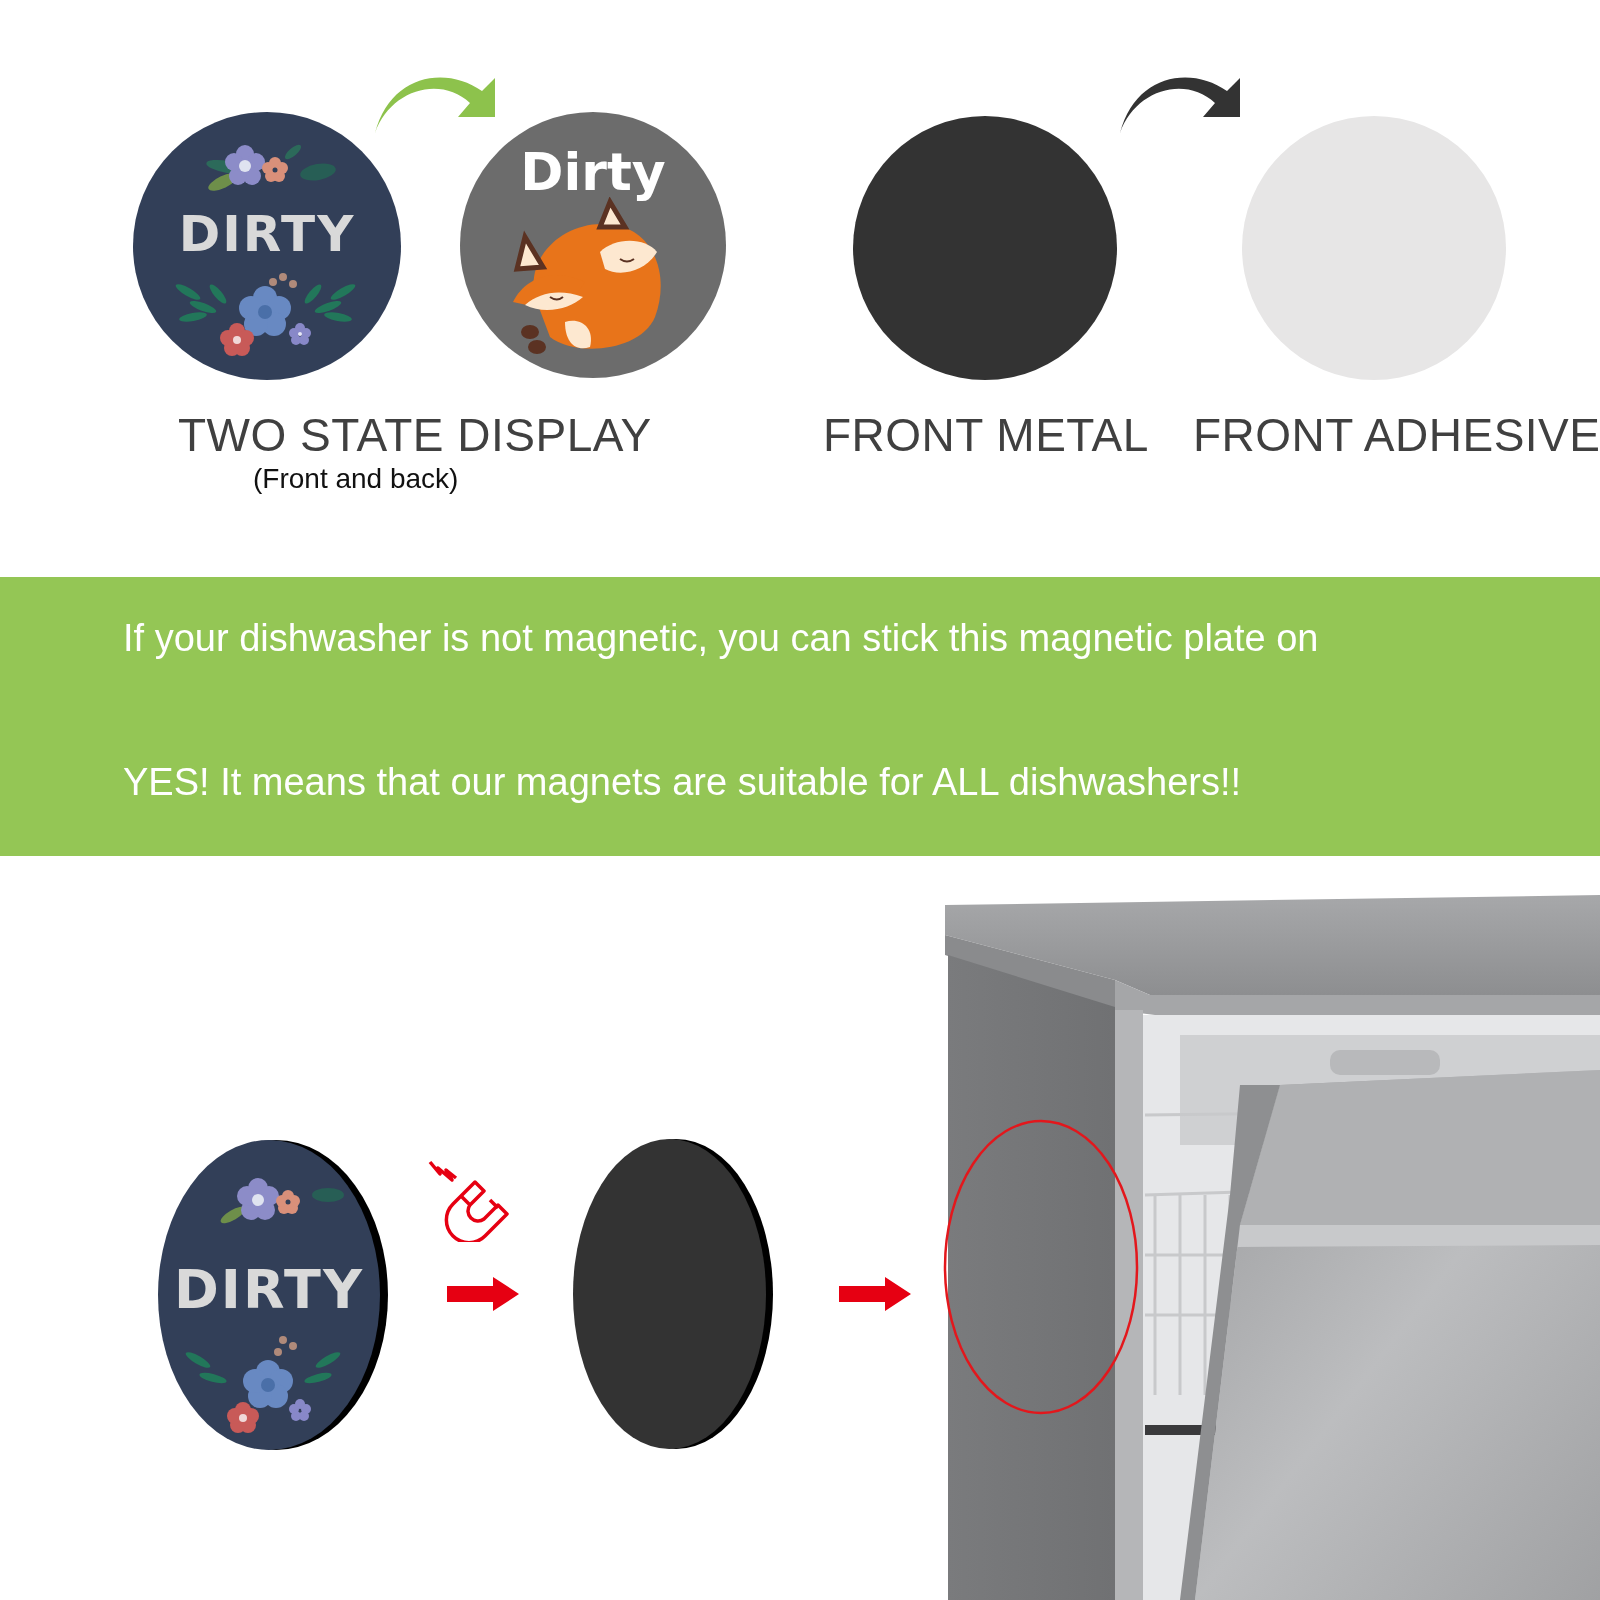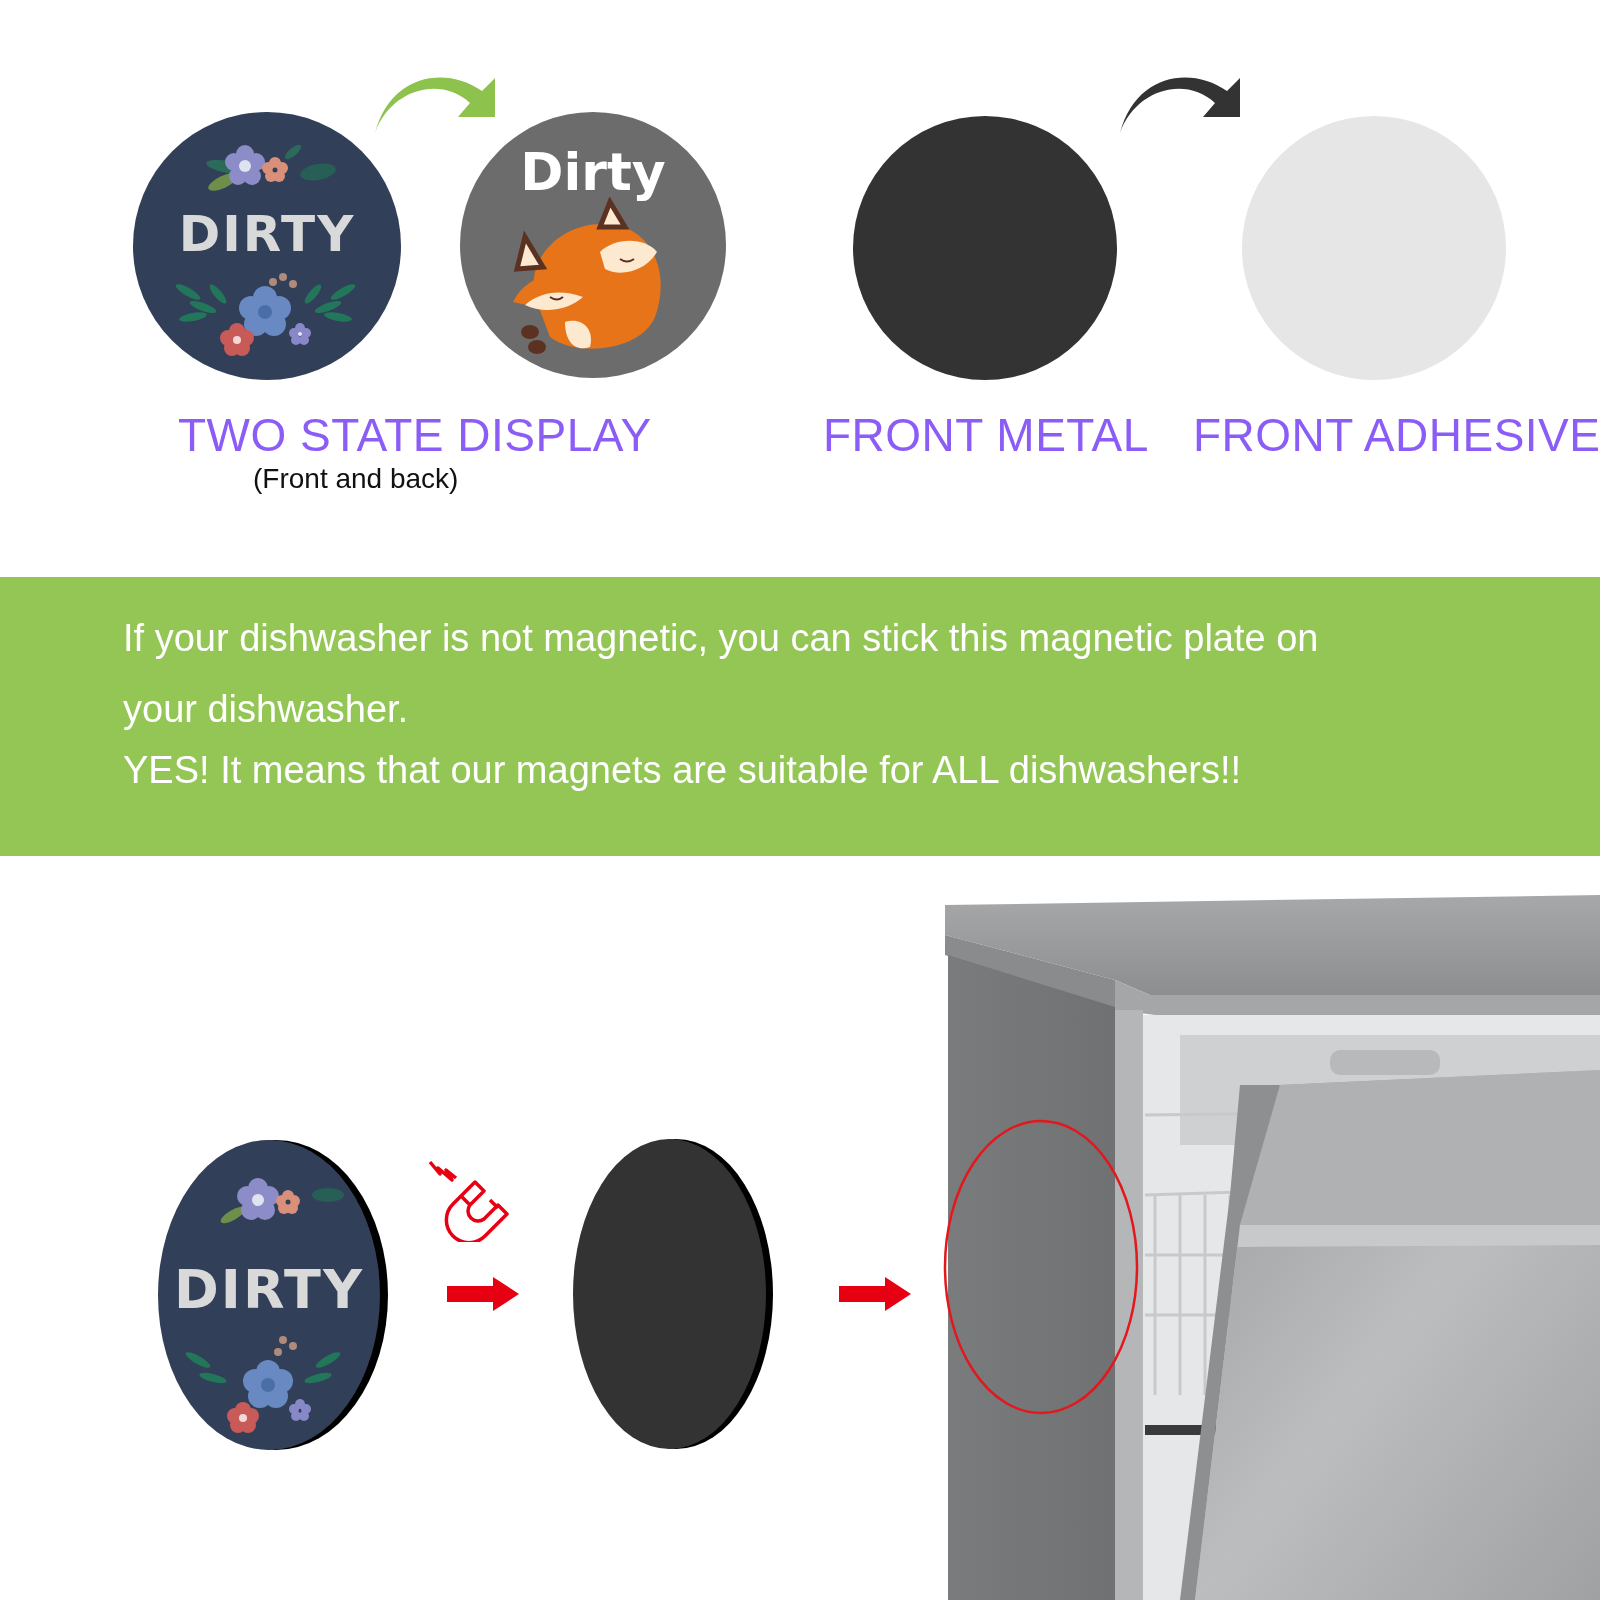--- a/index.html
+++ b/index.html
@@ -1,20 +1,20 @@
 <!DOCTYPE html>
 <html><head>
 <meta charset="utf-8">
 <style>
   html, body { margin:0; padding:0; }
   body { width:1600px; height:1600px; background:#ffffff; position:relative; overflow:hidden;
          font-family:"Liberation Sans", "DejaVu Sans", sans-serif; }
   .abs { position:absolute; }
   .disc { position:absolute; border-radius:50%; overflow:hidden; }
-  .caption { position:absolute; color:#8b5cf6; font-size:46px; white-space:nowrap; letter-spacing:0.5px; }
+  .caption { position:absolute; color:#404040; font-size:46px; white-space:nowrap; letter-spacing:0.5px; }
   .sub { position:absolute; color:#111; font-size:28px; white-space:nowrap; }
   .band { position:absolute; left:0; top:577px; width:1600px; height:279px; background:#94c655;padding-left:35px; }
   .band-line { position:absolute; left:123px; color:#fff; font-size:38px; white-space:nowrap; }
   .dirty-word { position:absolute; left:0; right:0; text-align:center; font-weight:bold;
                 color:#d9d9d9; font-family:"DejaVu Sans", sans-serif; }
 </style>
 </head>
 <body>
 
 <div>
@@ -126,22 +126,21 @@
   </svg>
 
   <div class="disc" style="left:1242px; top:116px; width:264px; height:264px; background:#e7e6e6;"></div>
 
   <div class="caption" style="left:823px; top:408px;">FRONT METAL</div>
   <div class="caption" style="left:1193px; top:408px;">FRONT ADHESIVE</div>
 </div>
 
 <div class="band">
   <div class="band-line" style="top:40px;">If your dishwasher is not magnetic, you can stick this magnetic plate on</div>
-  <div class="band-line" style="top:111px;">your dishwasher.</div>
-  <div class="band-line" style="top:172px;text-align:center;">YES! It means that our magnets are suitable for ALL dishwashers!!</div>
+  <div class="band-line" style="top:184px;text-align:center;">YES! It means that our magnets are suitable for ALL dishwashers!!</div>
 </div>
 
 <div>
 
   <div class="abs" style="left:158px; top:1140px; width:230px; height:310px;">
     <div class="abs" style="left:6px; top:0; width:224px; height:310px; border-radius:50%; background:#000;"></div>
     <div class="abs" style="left:0; top:0; width:222px; height:310px; border-radius:50%; background:#323f58; overflow:hidden;">
       <svg class="abs" style="left:0;top:0" width="222" height="310">
         <ellipse cx="170" cy="55" rx="16" ry="7" fill="#275e55"></ellipse>
         <ellipse cx="75" cy="75" rx="14" ry="5" fill="#6e8f4a" transform="rotate(-30 75 75)"></ellipse>

